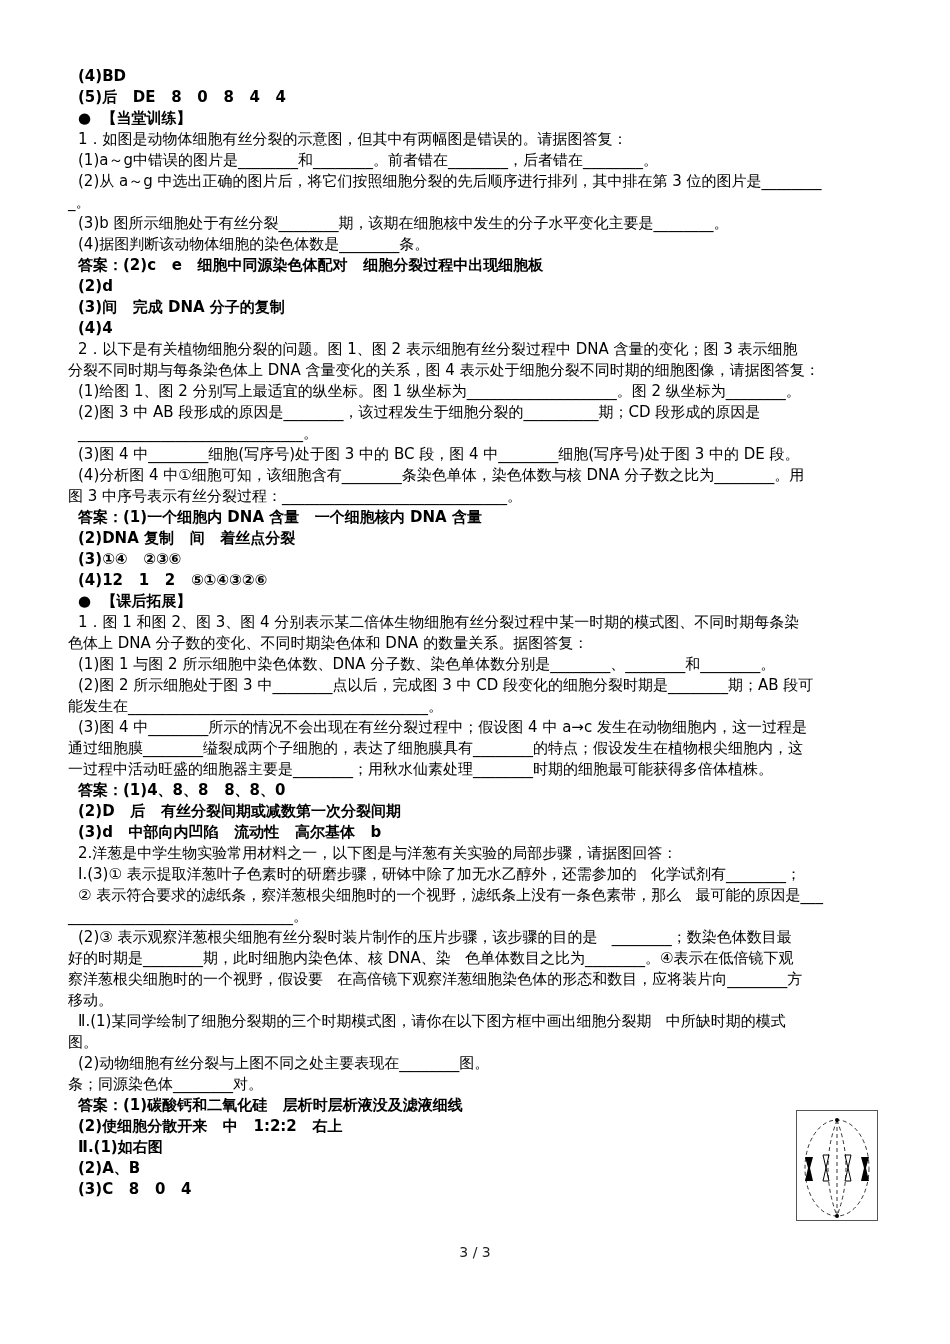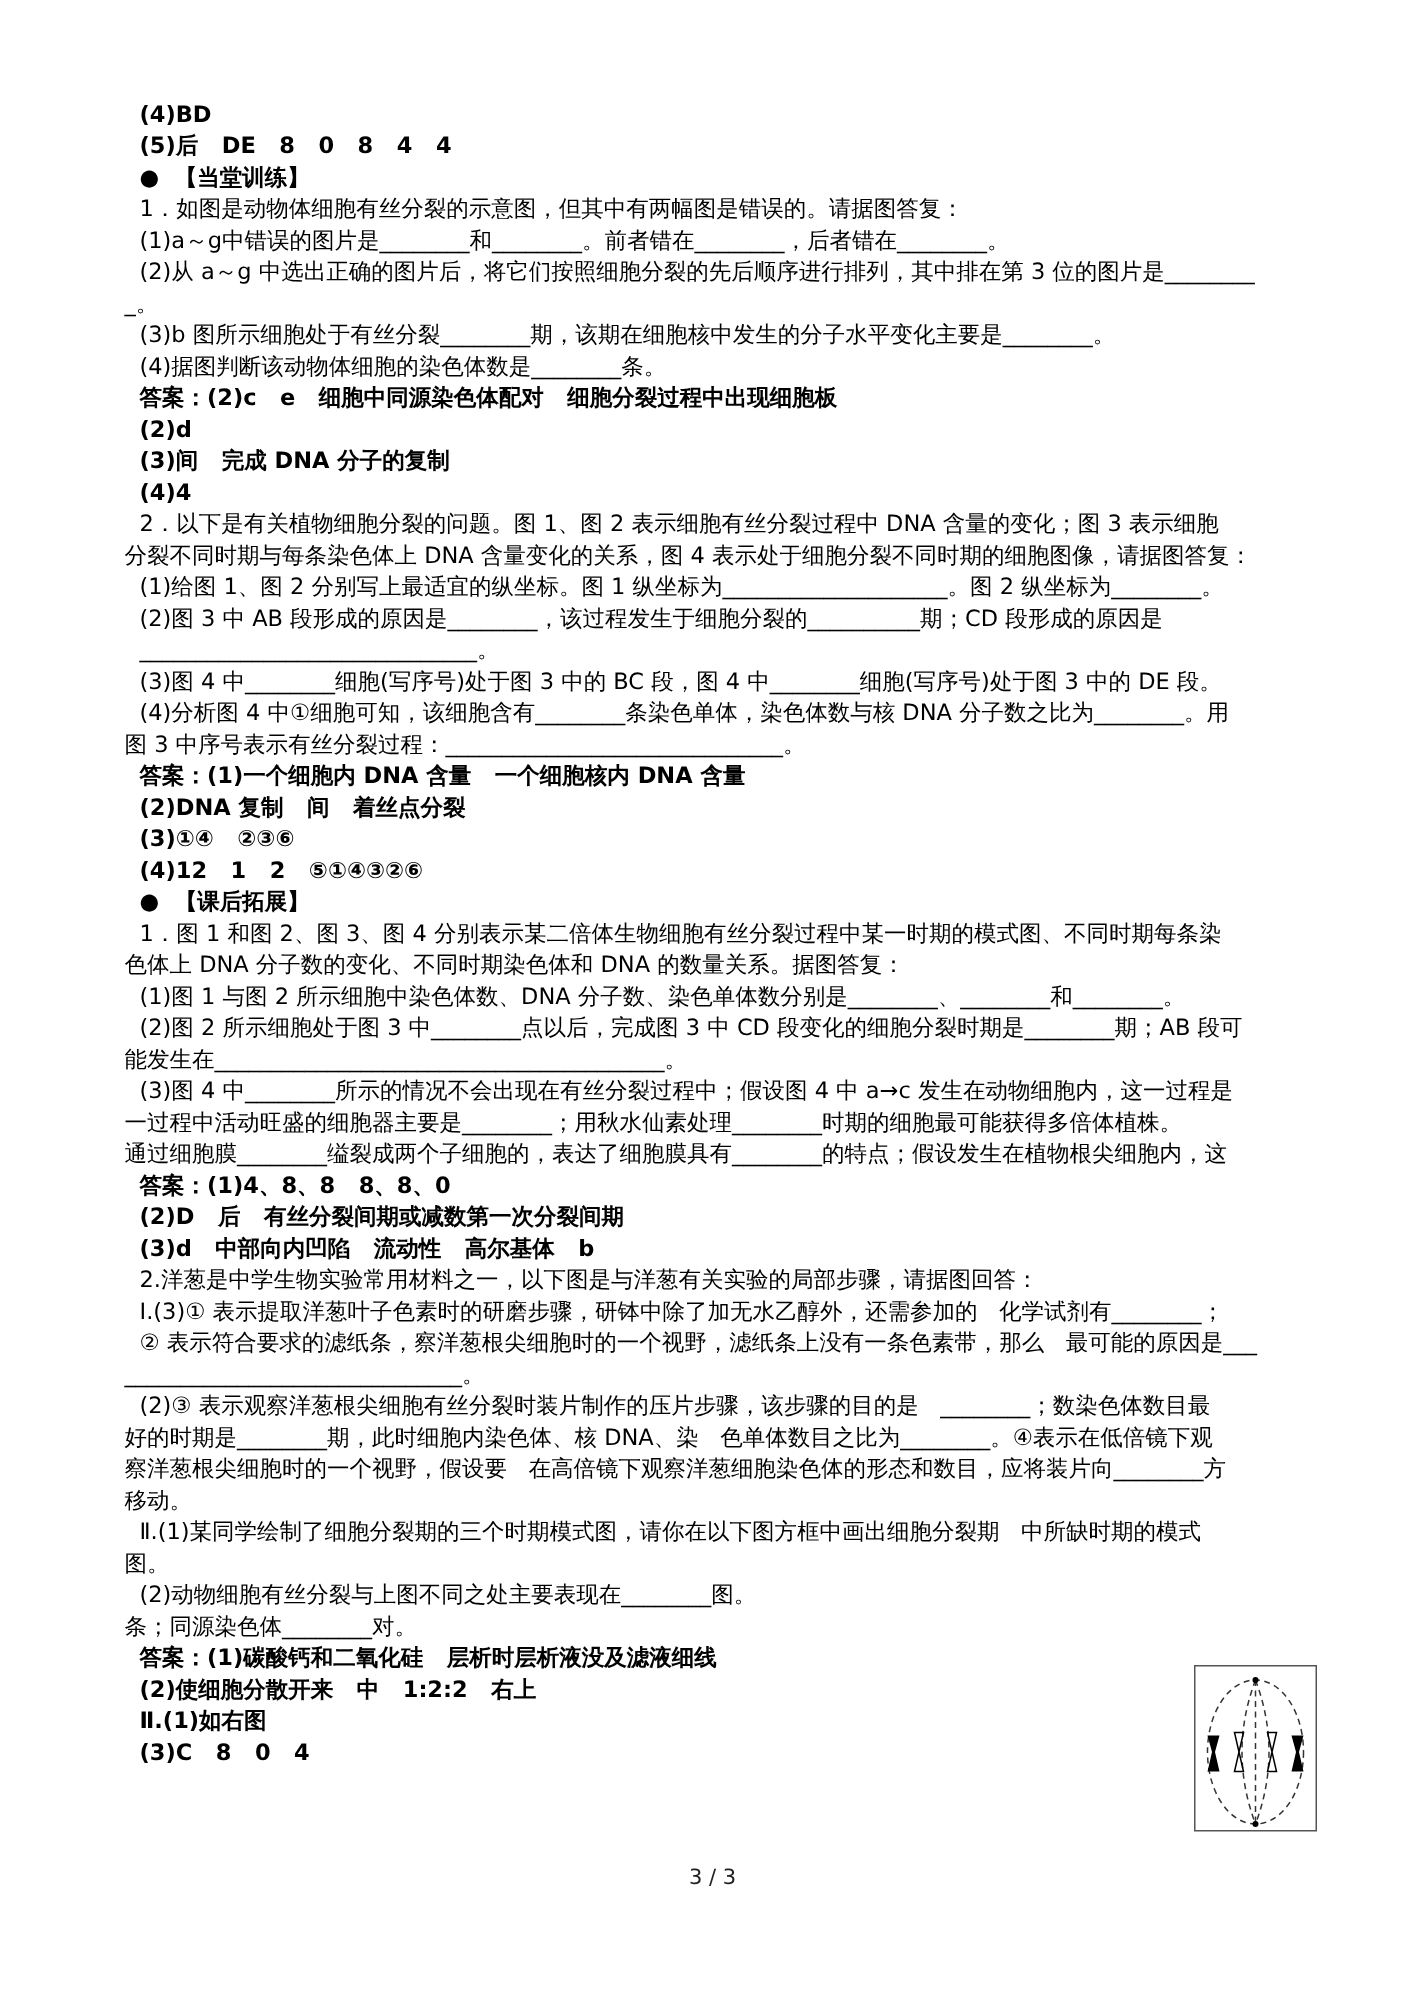--- a/index.html
+++ b/index.html
@@ -1,19 +1,19 @@
 <!DOCTYPE html>
 <html><head>
 <meta charset="utf-8">
 <style>
   html, body { margin:0; padding:0; background:#ffffff; }
   body { width:950px; height:1344px; position:relative; overflow:hidden;
          font-family:"DejaVu Sans", "Liberation Sans", sans-serif; color:#000; }
   .page { position:absolute; left:68px; top:66px; width:815px; font-size:15px; line-height:21px; }
-  .ln { white-space:pre-wrap; min-height:21px;margin-left:15px; }
+  .ln { white-space:pre-wrap; min-height:21px; }
   .ind { padding-left:10px; }
   .b { font-weight:bold; }
   .figure { position:absolute; left:796px; top:1110px; width:80px; height:109px;
             border:1px solid #555; background:#fff; }
   .footer { position:absolute; left:0; width:950px; top:1244px; text-align:center; font-size:14px; color:#222; }
 </style>
 </head>
 <body>
 
 <div class="page" id="page">
@@ -42,40 +42,41 @@
     <div class="ln ind b">(2)DNA 复制   间   着丝点分裂</div>
     <div class="ln ind b">(3)①④   ②③⑥</div>
     <div class="ln ind b">(4)12   1   2   ⑤①④③②⑥</div>
     <div class="ln ind b">●  【课后拓展】</div>
     <div class="ln ind">1．图 1 和图 2、图 3、图 4 分别表示某二倍体生物细胞有丝分裂过程中某一时期的模式图、不同时期每条染</div>
     <div class="ln">色体上 DNA 分子数的变化、不同时期染色体和 DNA 的数量关系。据图答复：</div>
     <div class="ln ind">(1)图 1 与图 2 所示细胞中染色体数、DNA 分子数、染色单体数分别是________、________和________。</div>
     <div class="ln ind">(2)图 2 所示细胞处于图 3 中________点以后，完成图 3 中 CD 段变化的细胞分裂时期是________期；AB 段可</div>
     <div class="ln">能发生在________________________________________。</div>
     <div class="ln ind">(3)图 4 中________所示的情况不会出现在有丝分裂过程中；假设图 4 中 a→c 发生在动物细胞内，这一过程是</div>
+    <div class="ln">通过细胞膜________缢裂成两个子细胞的，表达了细胞膜具有________的特点；假设发生在植物根尖细胞内，这</div>
     <div class="ln">一过程中活动旺盛的细胞器主要是________；用秋水仙素处理________时期的细胞最可能获得多倍体植株。</div>
-    <div class="ln">通过细胞膜________缢裂成两个子细胞的，表达了细胞膜具有________的特点；假设发生在植物根尖细胞内，这</div>
     <div class="ln ind b">答案：(1)4、8、8   8、8、0</div>
     <div class="ln ind b">(2)D   后   有丝分裂间期或减数第一次分裂间期</div>
     <div class="ln ind b">(3)d   中部向内凹陷   流动性   高尔基体   b</div>
     <div class="ln ind">2.洋葱是中学生物实验常用材料之一，以下图是与洋葱有关实验的局部步骤，请据图回答：</div>
     <div class="ln ind">Ⅰ.(3)① 表示提取洋葱叶子色素时的研磨步骤，研钵中除了加无水乙醇外，还需参加的   化学试剂有________；</div>
     <div class="ln ind">② 表示符合要求的滤纸条，察洋葱根尖细胞时的一个视野，滤纸条上没有一条色素带，那么   最可能的原因是___</div>
     <div class="ln">______________________________。</div>
     <div class="ln ind">(2)③ 表示观察洋葱根尖细胞有丝分裂时装片制作的压片步骤，该步骤的目的是   ________；数染色体数目最</div>
     <div class="ln">好的时期是________期，此时细胞内染色体、核 DNA、染   色单体数目之比为________。④表示在低倍镜下观</div>
     <div class="ln">察洋葱根尖细胞时的一个视野，假设要   在高倍镜下观察洋葱细胞染色体的形态和数目，应将装片向________方</div>
     <div class="ln">移动。</div>
     <div class="ln ind">Ⅱ.(1)某同学绘制了细胞分裂期的三个时期模式图，请你在以下图方框中画出细胞分裂期   中所缺时期的模式</div>
     <div class="ln">图。</div>
     <div class="ln ind">(2)动物细胞有丝分裂与上图不同之处主要表现在________图。</div>
     <div class="ln">条；同源染色体________对。</div>
     <div class="ln ind b">答案：(1)碳酸钙和二氧化硅   层析时层析液没及滤液细线</div>
     <div class="ln ind b">(2)使细胞分散开来   中   1:2:2   右上</div>
     <div class="ln ind b">Ⅱ.(1)如右图</div>
+    <div class="ln ind b">(2)A、B</div>
     <div class="ln ind b">(3)C   8   0   4</div>
   </div>
 
 <div class="figure">
   <svg width="80" height="109" viewBox="0 0 80 109">
     <ellipse cx="40" cy="57" rx="32" ry="48" fill="none" stroke="#333" stroke-width="1" stroke-dasharray="4,3"></ellipse>
     <path d="M40 9 Q22 57 40 105" fill="none" stroke="#333" stroke-width="1" stroke-dasharray="4,3"></path>
     <path d="M40 9 Q58 57 40 105" fill="none" stroke="#333" stroke-width="1" stroke-dasharray="4,3"></path>
     <path d="M40 9 L40 105" fill="none" stroke="#333" stroke-width="1" stroke-dasharray="4,3"></path>
     <circle cx="40" cy="9" r="2" fill="#000"></circle>

